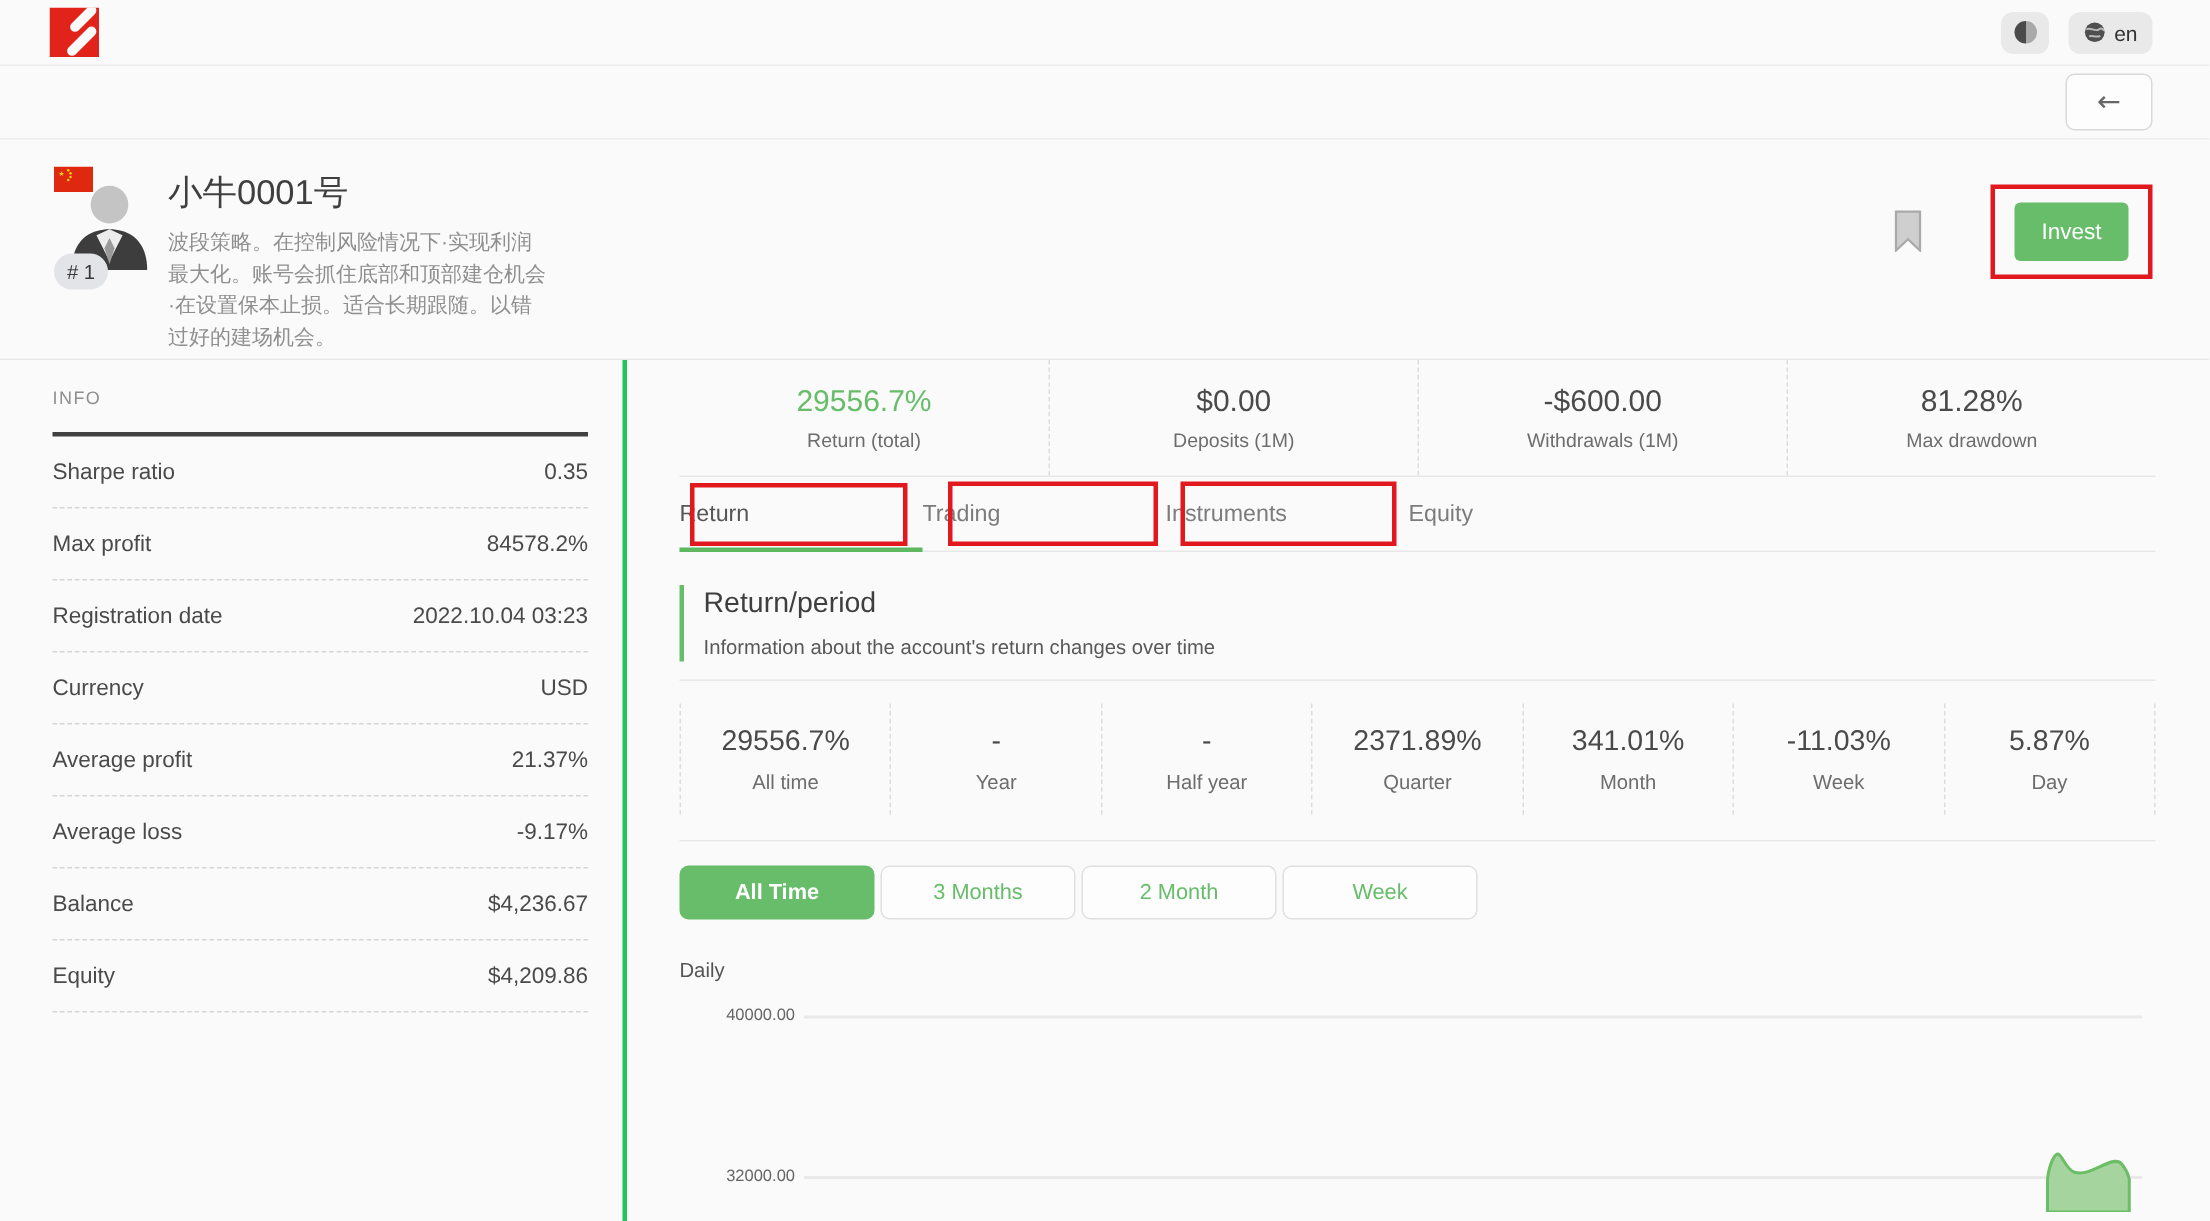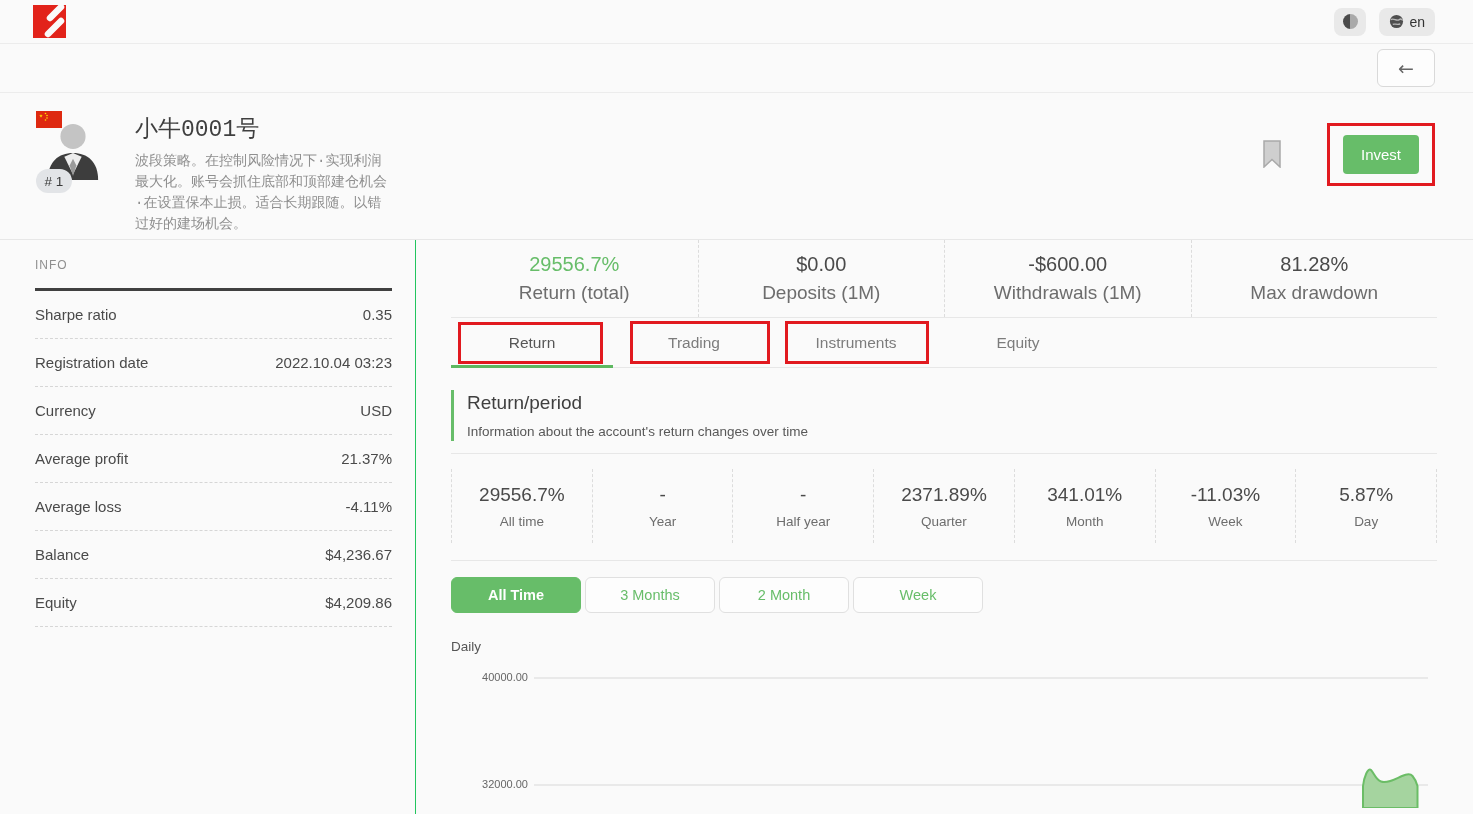--- a/index.html
+++ b/index.html
@@ -55,21 +55,21 @@
   .avatar-wrap { position: relative; width: 72px; height: 92px; flex: 0 0 auto; }
   .avatar { position: absolute; left: 8px; top: 8px; }
   .flag { position: absolute; left: 0; top: 0; }
   .rank-badge {
     position: absolute; left: 0; top: 58px;
     min-width: 36px; height: 24px; padding: 0 8px;
     background: #e2e4e7; border-radius: 12px;
     font-size: 13.5px; color: #3a3a3a;
     display: flex; align-items: center; justify-content: center;
   }
-  .profile-text { margin-left: 27px; padding-top: 2px; font-family: Liberation Mono, monospace; }
+  .profile-text { margin-left: 4px; padding-top: 2px; }
   .profile-name { font-size: 23px; color: #3f3f3f; font-weight: 400; }
   .profile-desc {
     margin-top: 7px; width: 254px;
     font-size: 14px; line-height: 21px; color: #8f8f8f;
   }
   .profile-actions { display: flex; align-items: flex-start; margin-top: 12px; }
   .bookmark-btn { background: none; border: none; cursor: pointer; margin-top: 17px; margin-right: 30px; }
   .invest-annot { border: 3px solid #e1191f; padding: 9px 13px; background: transparent; margin-left: 15px; }
   .invest-btn {
     width: 76px; height: 39px; background: #67bd69; color: #fff;
@@ -83,36 +83,36 @@
   .sidebar { width: 415px; flex: 0 0 415px; padding: 18px 23px 0 35px; }
   .info-title {
     font-size: 12px; letter-spacing: 0.08em; color: #8f8f8f;
     padding-bottom: 16px; border-bottom: 3px solid #404040;
   }
   .info-row {
     height: 48px; display: flex; align-items: center; justify-content: space-between;
     border-bottom: 1px dashed #d6d6d6; font-size: 15px; color: #4a4a4a;
   }
 
-  .content { flex: 1; border-left: 1px solid #22c55e; padding: 0 36px 0 35px; }
+  .content { flex: 1; border-left: 3px solid #22c55e; padding: 0 36px 0 35px; }
 
   .summary-row {
     height: 78px; border-bottom: 1px solid #e7e7e7;
     display: grid; grid-template-columns: repeat(4, 1fr);
   }
   .sum-col { display: flex; flex-direction: column; align-items: center; justify-content: center; }
   .sum-col + .sum-col { border-left: 1px dashed #dcdcdc; }
   .sum-value { font-size: 20px; color: #4a4a4a; }
   .sum-value.green { color: #67bd69; }
-  .sum-label { font-size: 19px; color: #6d6d6d; margin-top: 6px; }
+  .sum-label { font-size: 13px; color: #6d6d6d; margin-top: 6px; }
 
   .tabs-row { height: 50px; border-bottom: 1px solid #e7e7e7; display: flex; }
   .tab {
     width: 162px; position: relative; cursor: pointer;
-    display: flex; align-items: center; justify-content: center;
+    display: flex; align-items: center; 
     font-size: 15.5px; color: #7c7c7c; background: none; border: none;
     font-family: "Liberation Sans", sans-serif;
   }
   .tab.active { color: #565656; }
   .tab-underline { position: absolute; left: 0; bottom: -1px; width: 100%; height: 3px; background: #5db860; }
   .annot-box { position: absolute; top: 4px; bottom: 3px; left: 7px; right: 10px; border: 3px solid #e1191f; pointer-events: none; }
 
   .section-head { margin-top: 22px; border-left: 3px solid #67bd69; padding: 2px 0 2px 13px; }
   .section-title { font-size: 19px; color: #3f3f3f; font-weight: 400; }
   .section-sub { font-size: 13.5px; color: #585858; margin-top: 10px; }
@@ -215,34 +215,38 @@
 <div class="main">
 
   <div class="sidebar">
     <div class="info-title">INFO</div>
 
     <div class="info-row">
       <span>Sharpe ratio</span>
       <span>0.35</span>
     </div>
     <div class="info-row">
+      <span>Max profit</span>
+      <span>84578.2%</span>
+    </div>
+    <div class="info-row">
       <span>Registration date</span>
       <span>2022.10.04 03:23</span>
     </div>
     <div class="info-row">
       <span>Currency</span>
       <span>USD</span>
     </div>
     <div class="info-row">
       <span>Average profit</span>
       <span>21.37%</span>
     </div>
     <div class="info-row">
       <span>Average loss</span>
-      <span>-4.11%</span>
+      <span>-9.17%</span>
     </div>
     <div class="info-row">
       <span>Balance</span>
       <span>$4,236.67</span>
     </div>
     <div class="info-row">
       <span>Equity</span>
       <span>$4,209.86</span>
     </div>
   </div>

